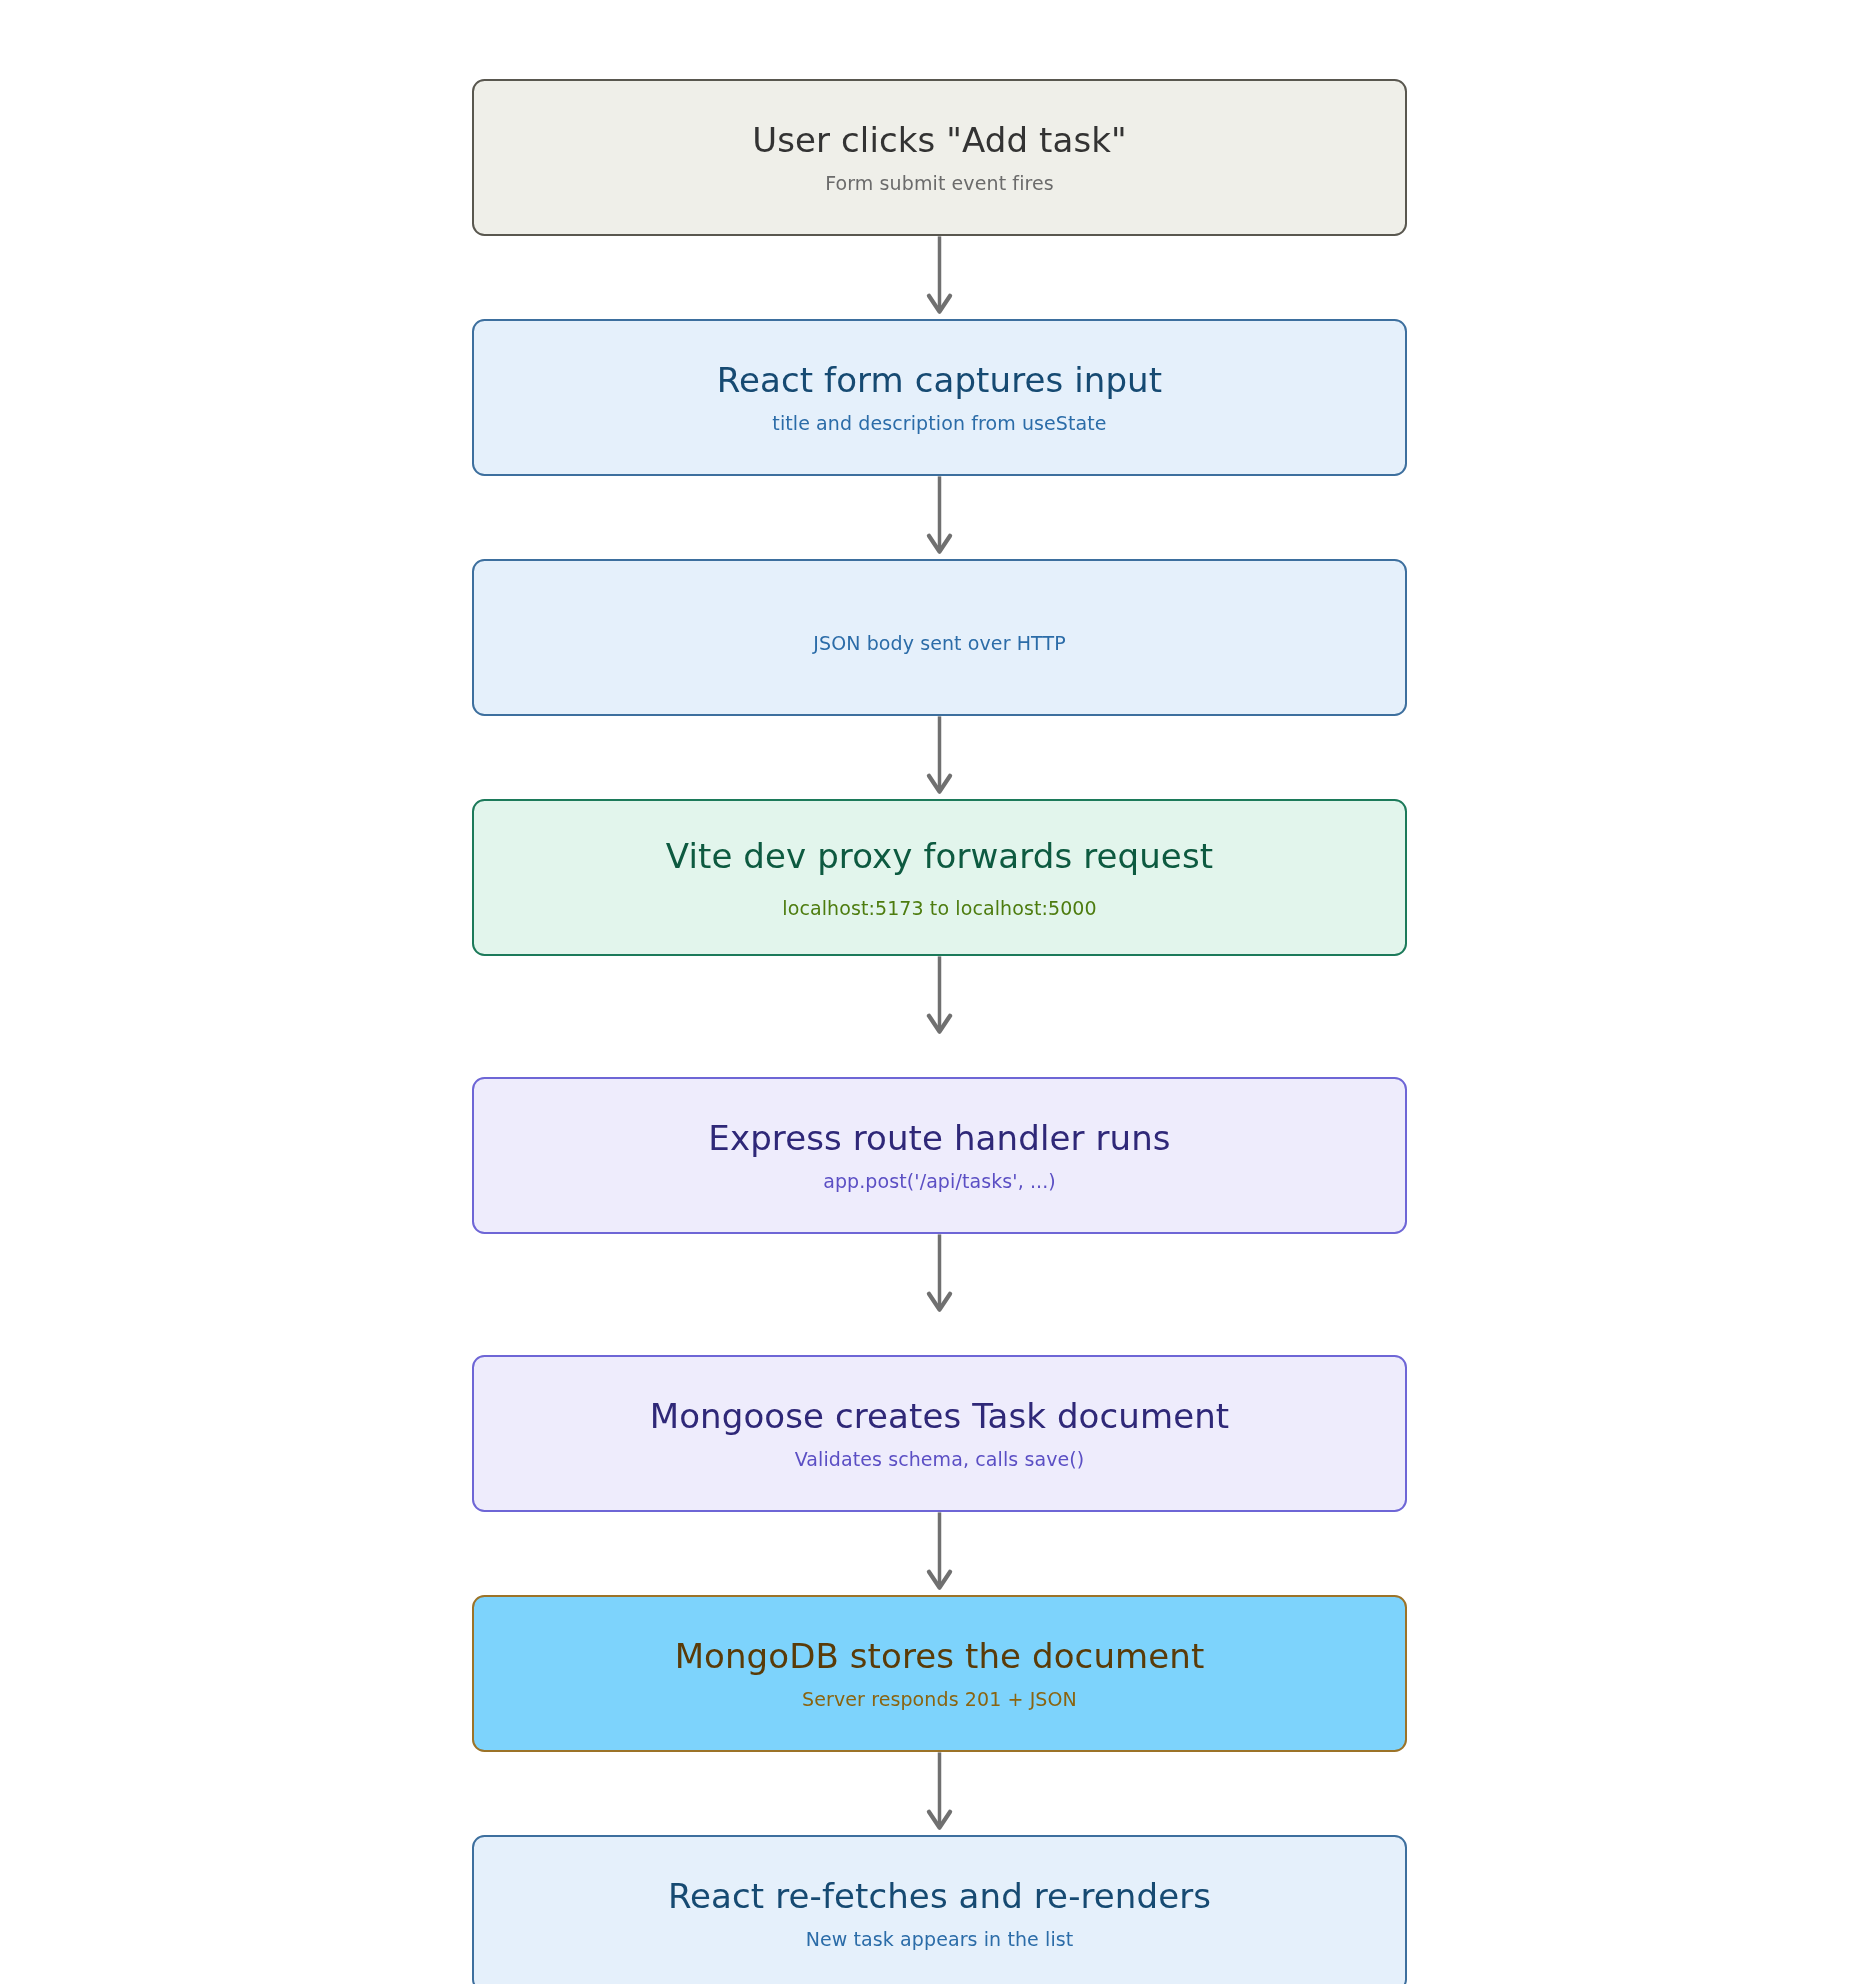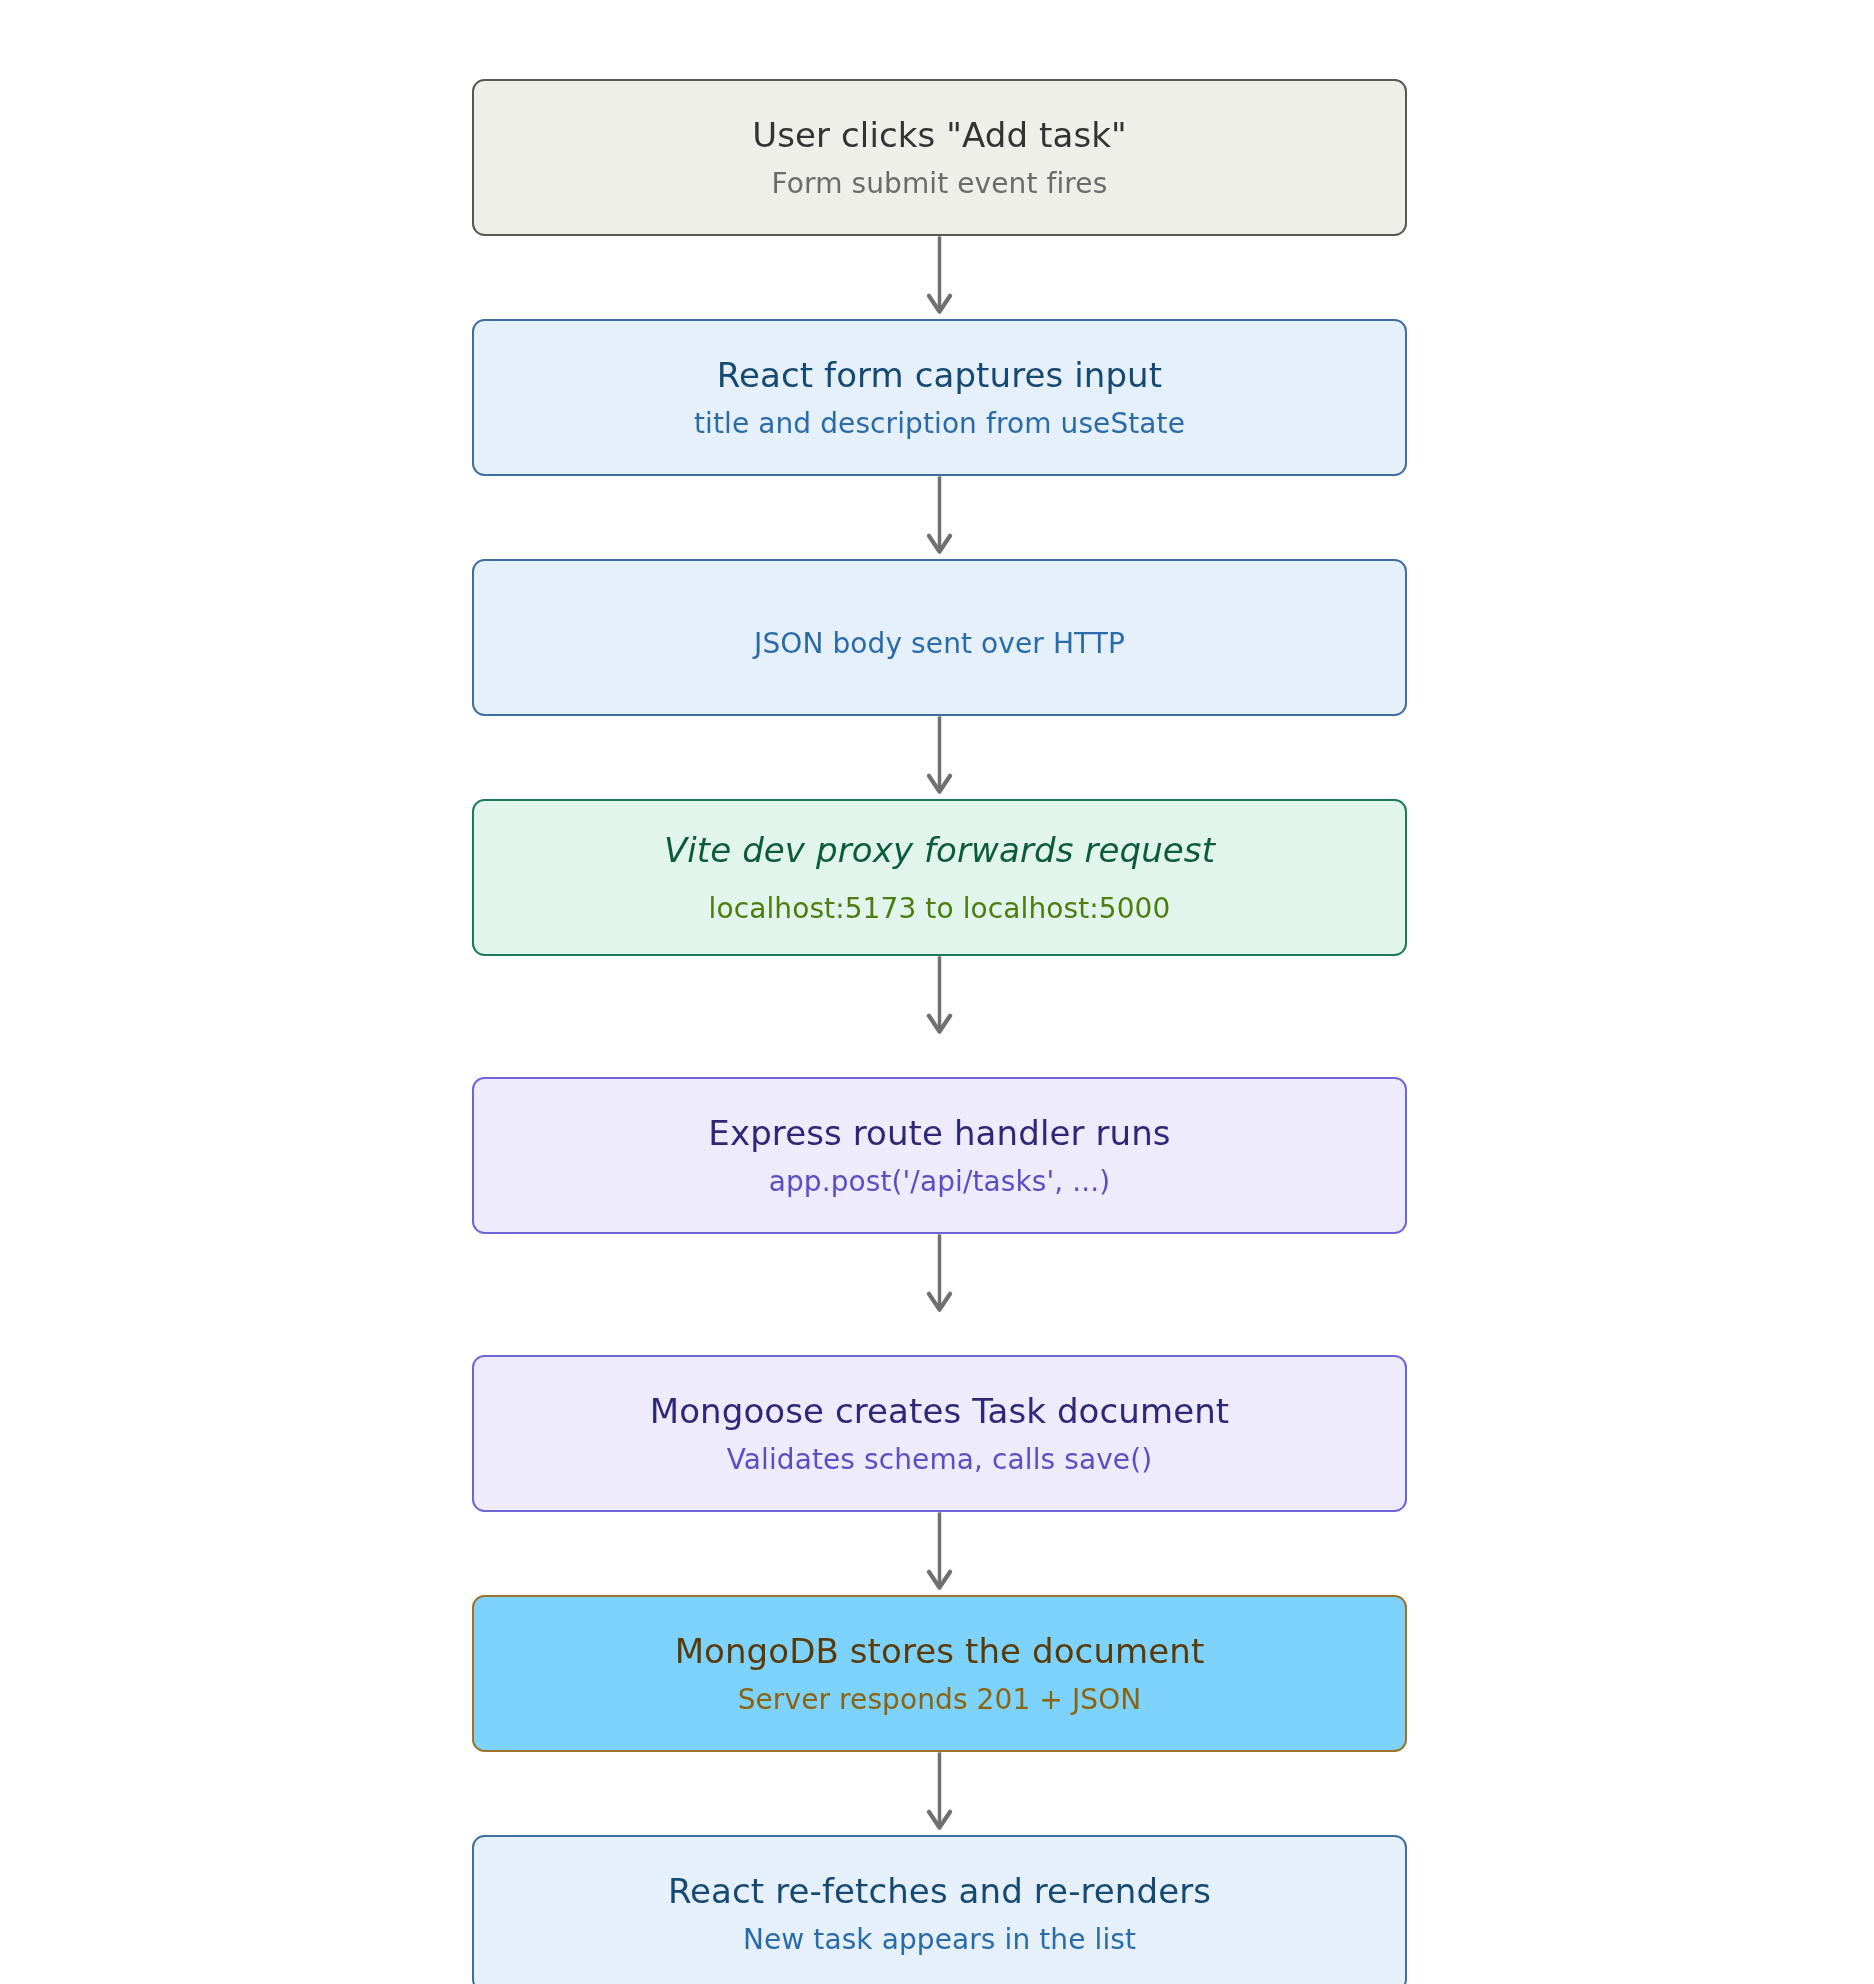--- a/index.html
+++ b/index.html
@@ -41,39 +41,39 @@
 
   .node-title {
     font-size: 34px;
     font-weight: 400;
     line-height: 1.18;
     letter-spacing: 0.1px;
     padding: 0 25px;
   }
 
   .node-subtitle {
-    font-size: 28px;
+    font-size: 19px;
     font-weight: 400;
     line-height: 1.18;
     letter-spacing: 0.1px;
     margin-top: 11.5px;
     padding: 0 25px;
   }
 
   
   .theme-neutral  { background: #efefe9; border-color: #59574f; }
   .theme-neutral  .node-title    { color: #333333; }
   .theme-neutral  .node-subtitle { color: #6b6b6b; }
 
   .theme-blue     { background: #e5f0fb; border-color: #3d6f9e; }
   .theme-blue     .node-title    { color: #164a72; }
   .theme-blue     .node-subtitle { color: #2b6ca8; }
 
   .theme-green    { background: #e2f5ec; border-color: #1c7a5a; }
-  .theme-green    .node-title    { color: #0d5a40; font-style: italic; }
+  .theme-green    .node-title    { color: #0d5a40; }
   .theme-green    .node-subtitle { color: #4d7c0f; margin-top: 21px; }
 
   .theme-purple   { background: #eeecfc; border-color: #6e66d6; margin-top: 38px; }
   .theme-purple   .node-title    { color: #2f2878; }
   .theme-purple   .node-subtitle { color: #5b4fc4; text-align: center; }
 
   .theme-orange   { background: #7dd3fc; border-color: #9c7328; }
   .theme-orange   .node-title    { color: #5a3b08; }
   .theme-orange   .node-subtitle { color: #8a6410; }
 

